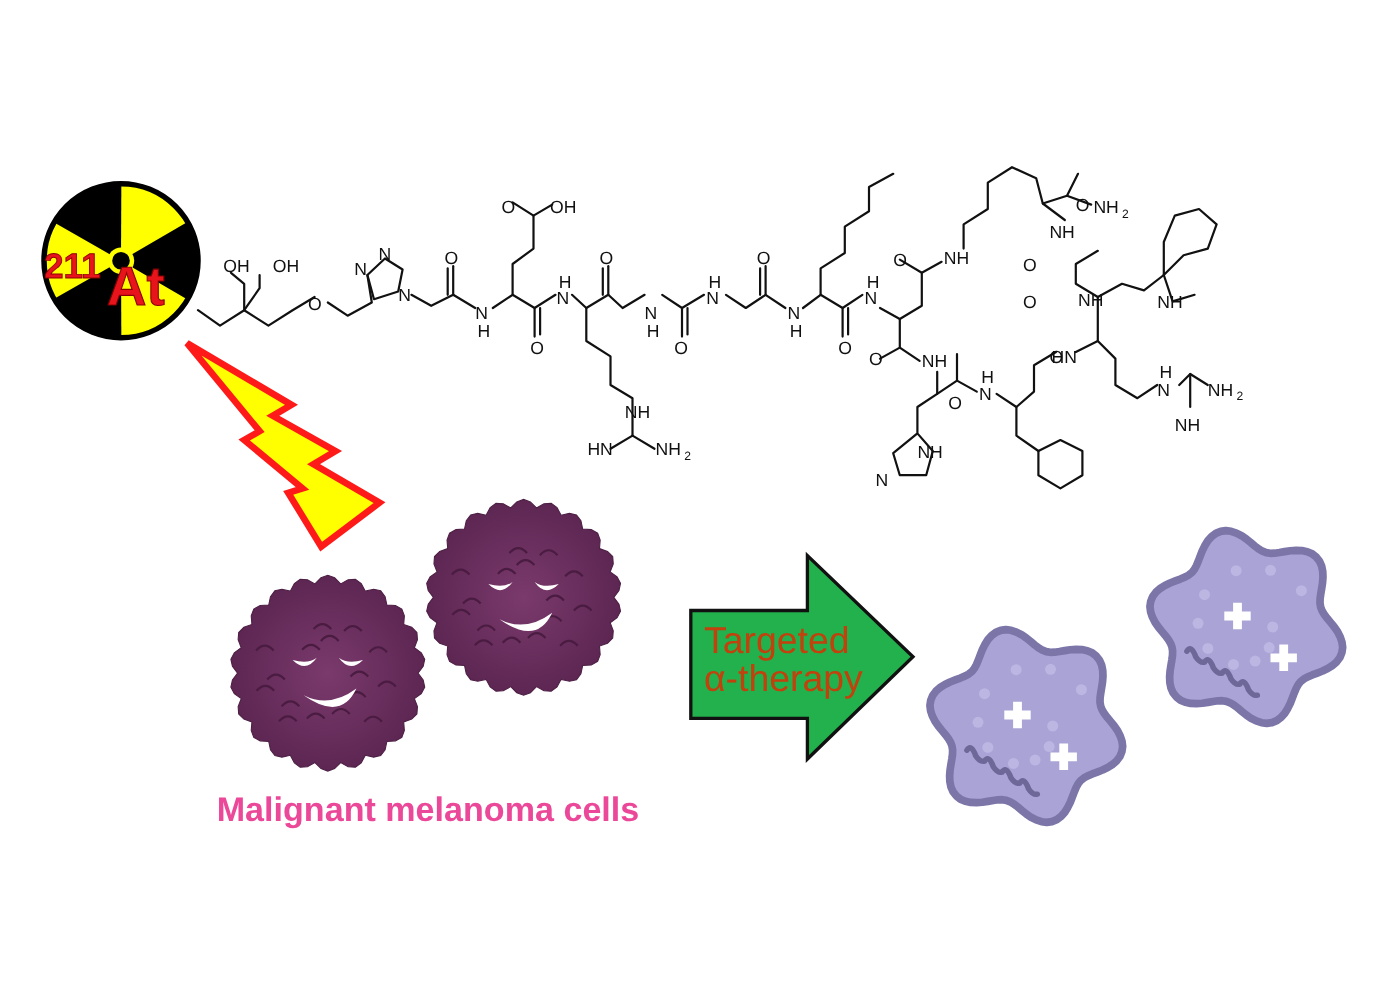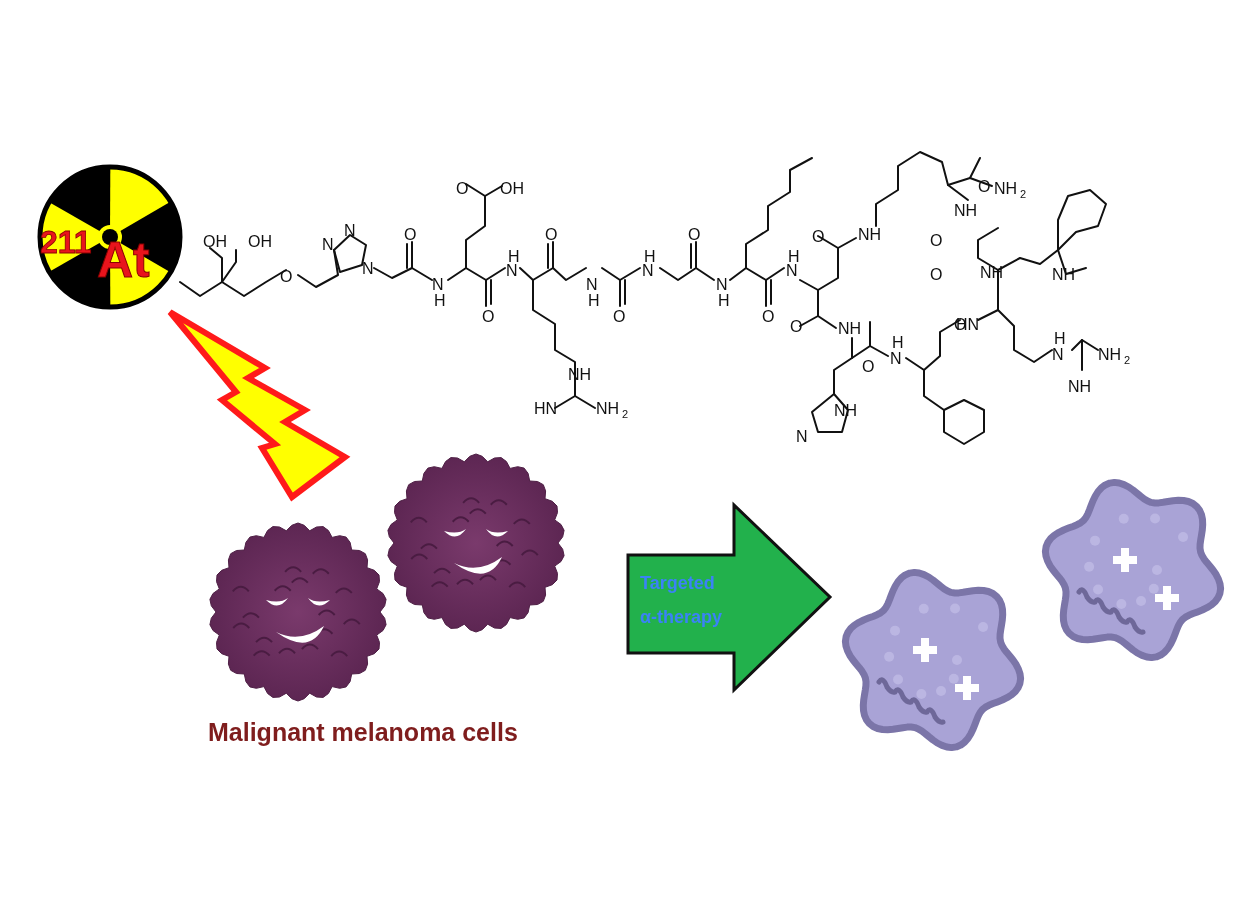--- a/index.html
+++ b/index.html
@@ -1,22 +1,22 @@
 <!DOCTYPE html>
 <html><head>
 <meta charset="utf-8">
 <style>
   html, body { margin: 0; padding: 0; background: #ffffff; }
   body { width: 1250px; height: 900px; position: relative; overflow: hidden; font-family: "Liberation Sans", sans-serif; }
   #canvas { position: absolute; left: 0; top: 0; }
   .atom { font-family: "Liberation Sans", sans-serif; font-size: 16px; fill: #111; }
   .sub { font-size: 11px; }
   .bond { stroke: #111; stroke-width: 2; fill: none; stroke-linecap: round; stroke-linejoin: round; }
-  .caption { position: absolute; left: 197px; top: 718px; font-size: 25px; font-weight: bold; color: #7f1d1d; margin-left: 11px; }
-  .arrow-label { position: absolute; left: 640px; top: 566px; font-size: 18px; font-weight: bold; color: #3b82f6; line-height: 34px; }
+  .caption { position: absolute; left: 197px; top: 718px; font-size: 31px; font-weight: bold; color: #ec4899; }
+  .arrow-label { position: absolute; left: 640px; top: 566px; font-size: 34px; font-weight: normal; color: #c2410c; line-height: 34px; }
 </style>
 </head>
 <body>
 
 <svg id="canvas" width="1250" height="900" viewBox="0 0 1250 900">
 
   <g>
     <circle cx="110" cy="237" r="70" fill="#ffff00" stroke="#000" stroke-width="5"></circle>
     <g fill="#000">
       <path d="M110,237 L75,177 A68,68 0 0 1 145,177 Z" transform="rotate(-30 110 237)"></path>

